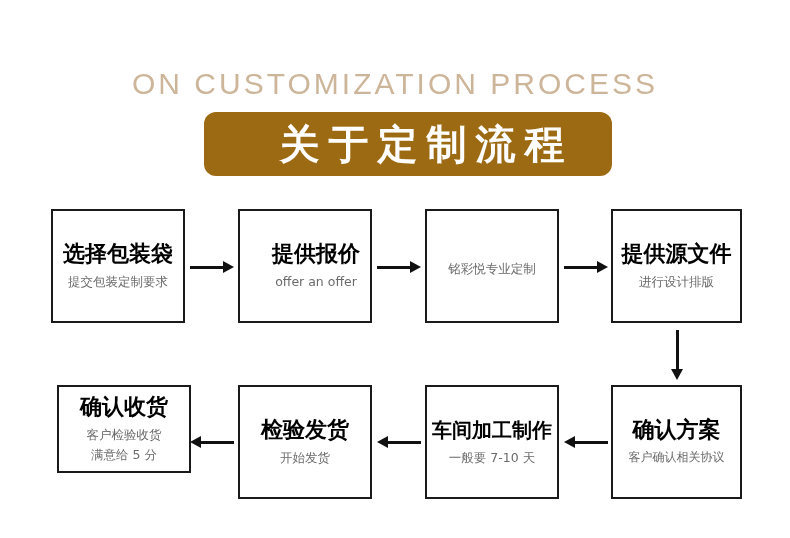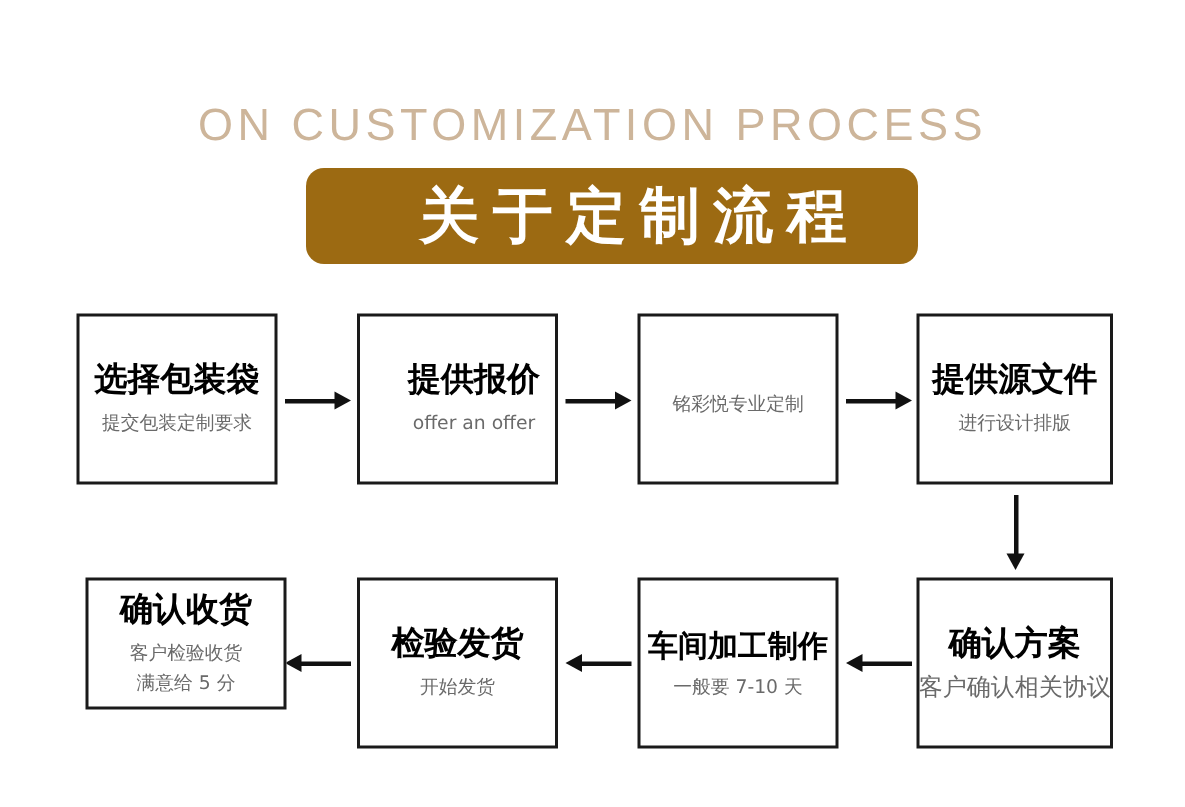--- a/index.html
+++ b/index.html
@@ -104,21 +104,21 @@
   }
   .box-sub + .box-sub {
     margin-top: 1px;
   }
 
   
   .box-title.small {
     font-size: 20px;
   }
   .box-sub.small {
-    font-size: 16px;
+    font-size: 12px;
   }
 
   
   .arrow-h {
     position: absolute;
     height: 20px;
     display: flex;
     align-items: center;
   }
   .arrow-h .shaft {

